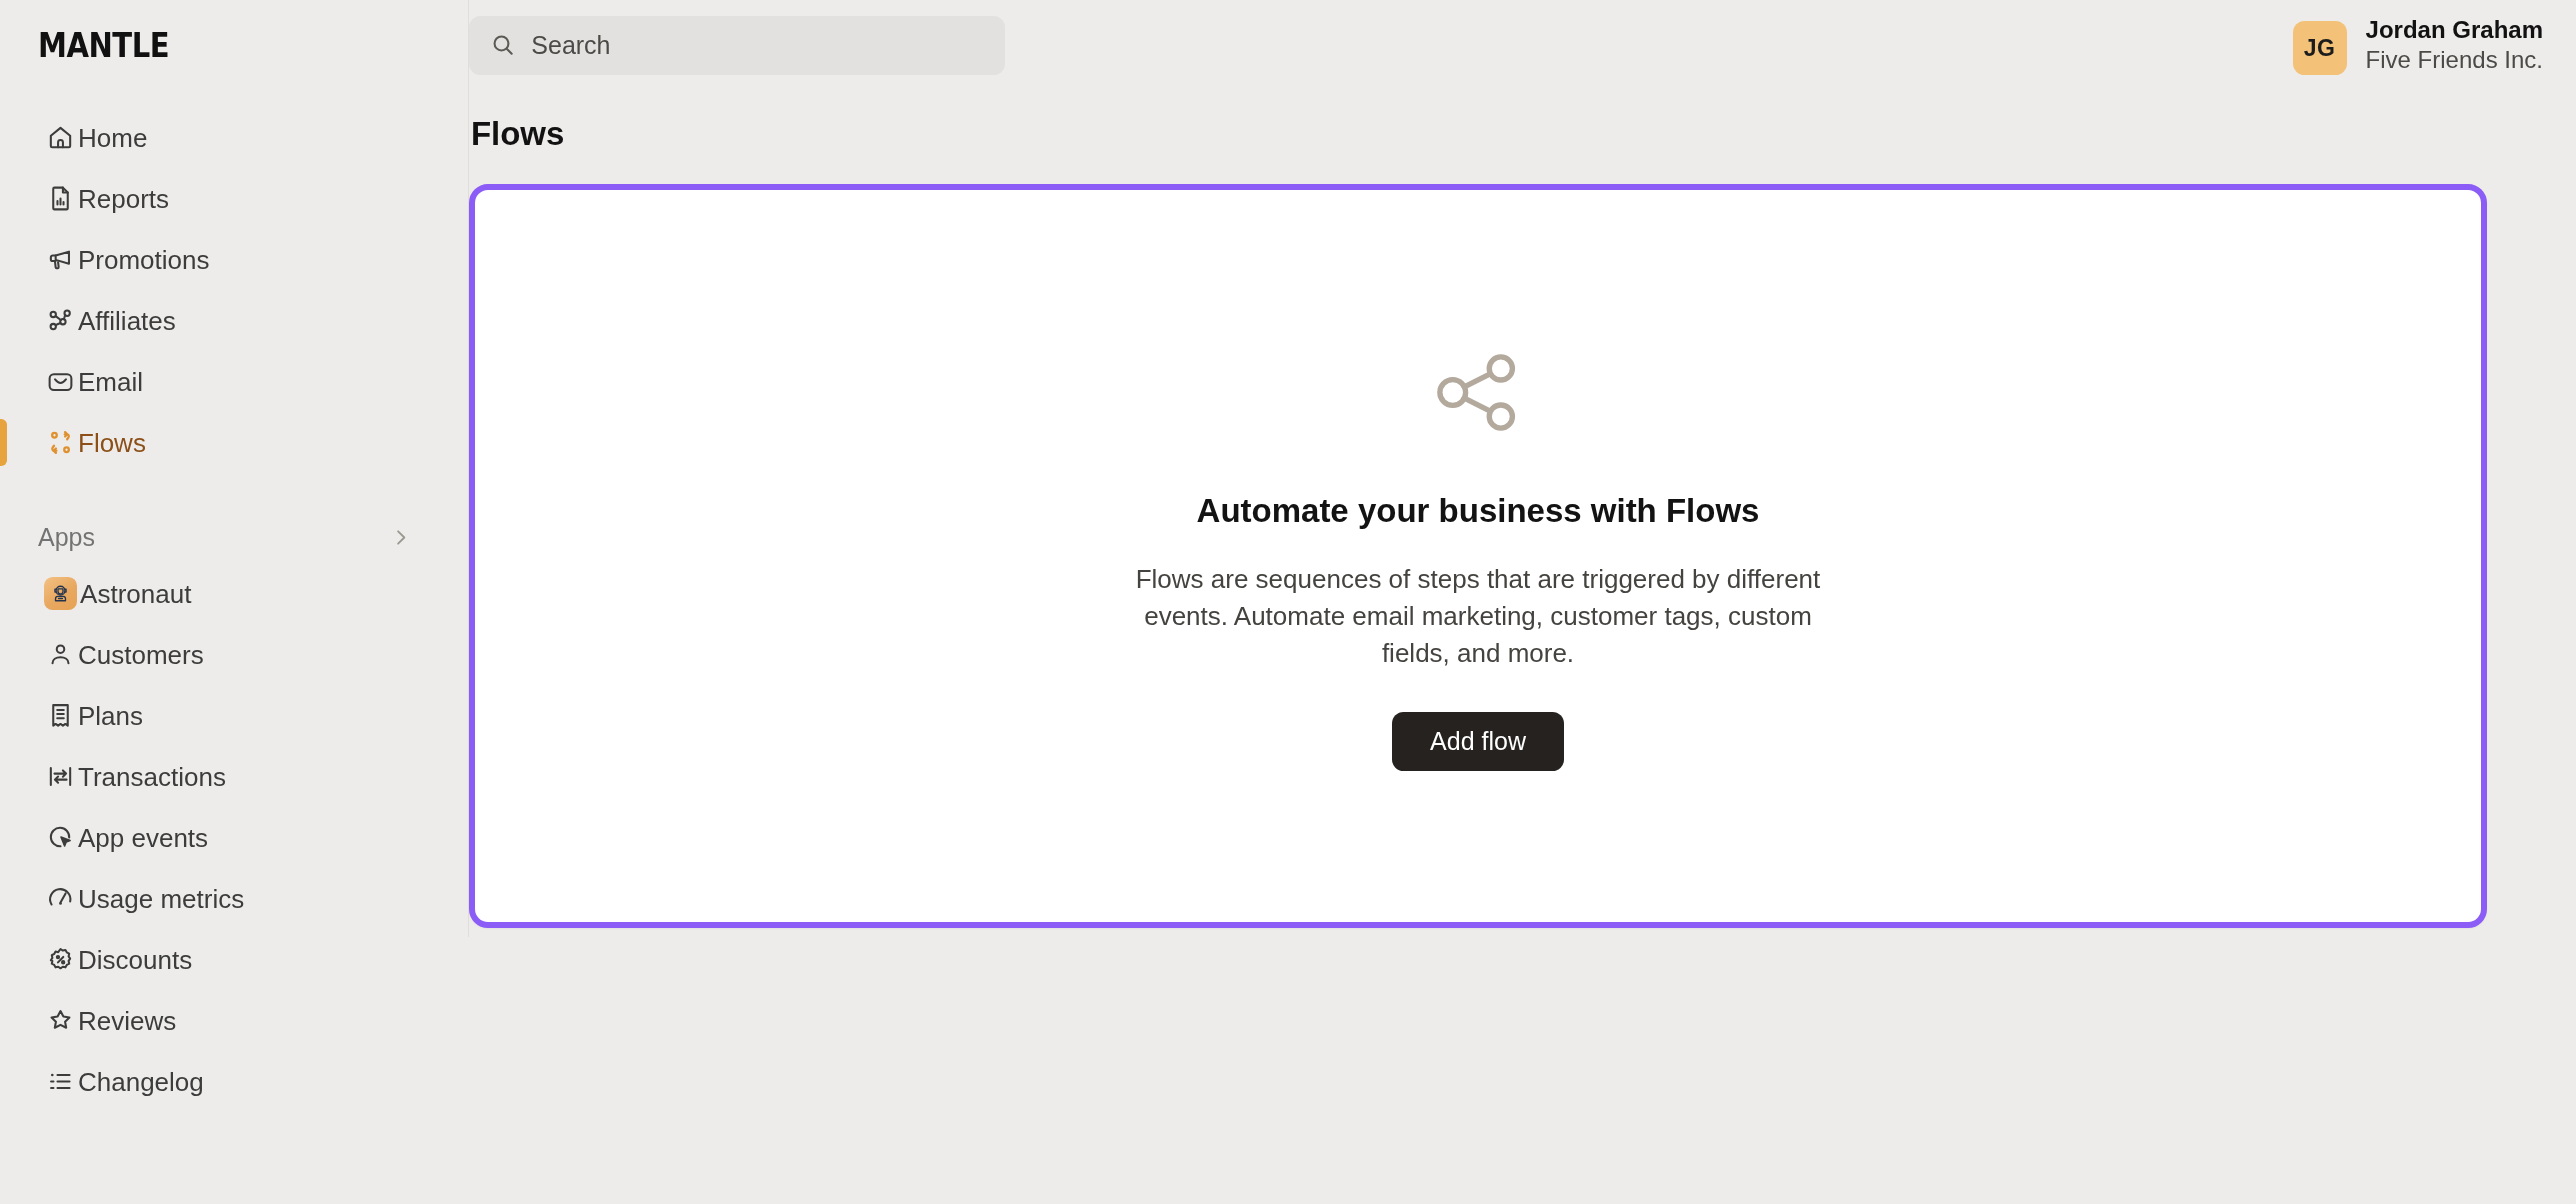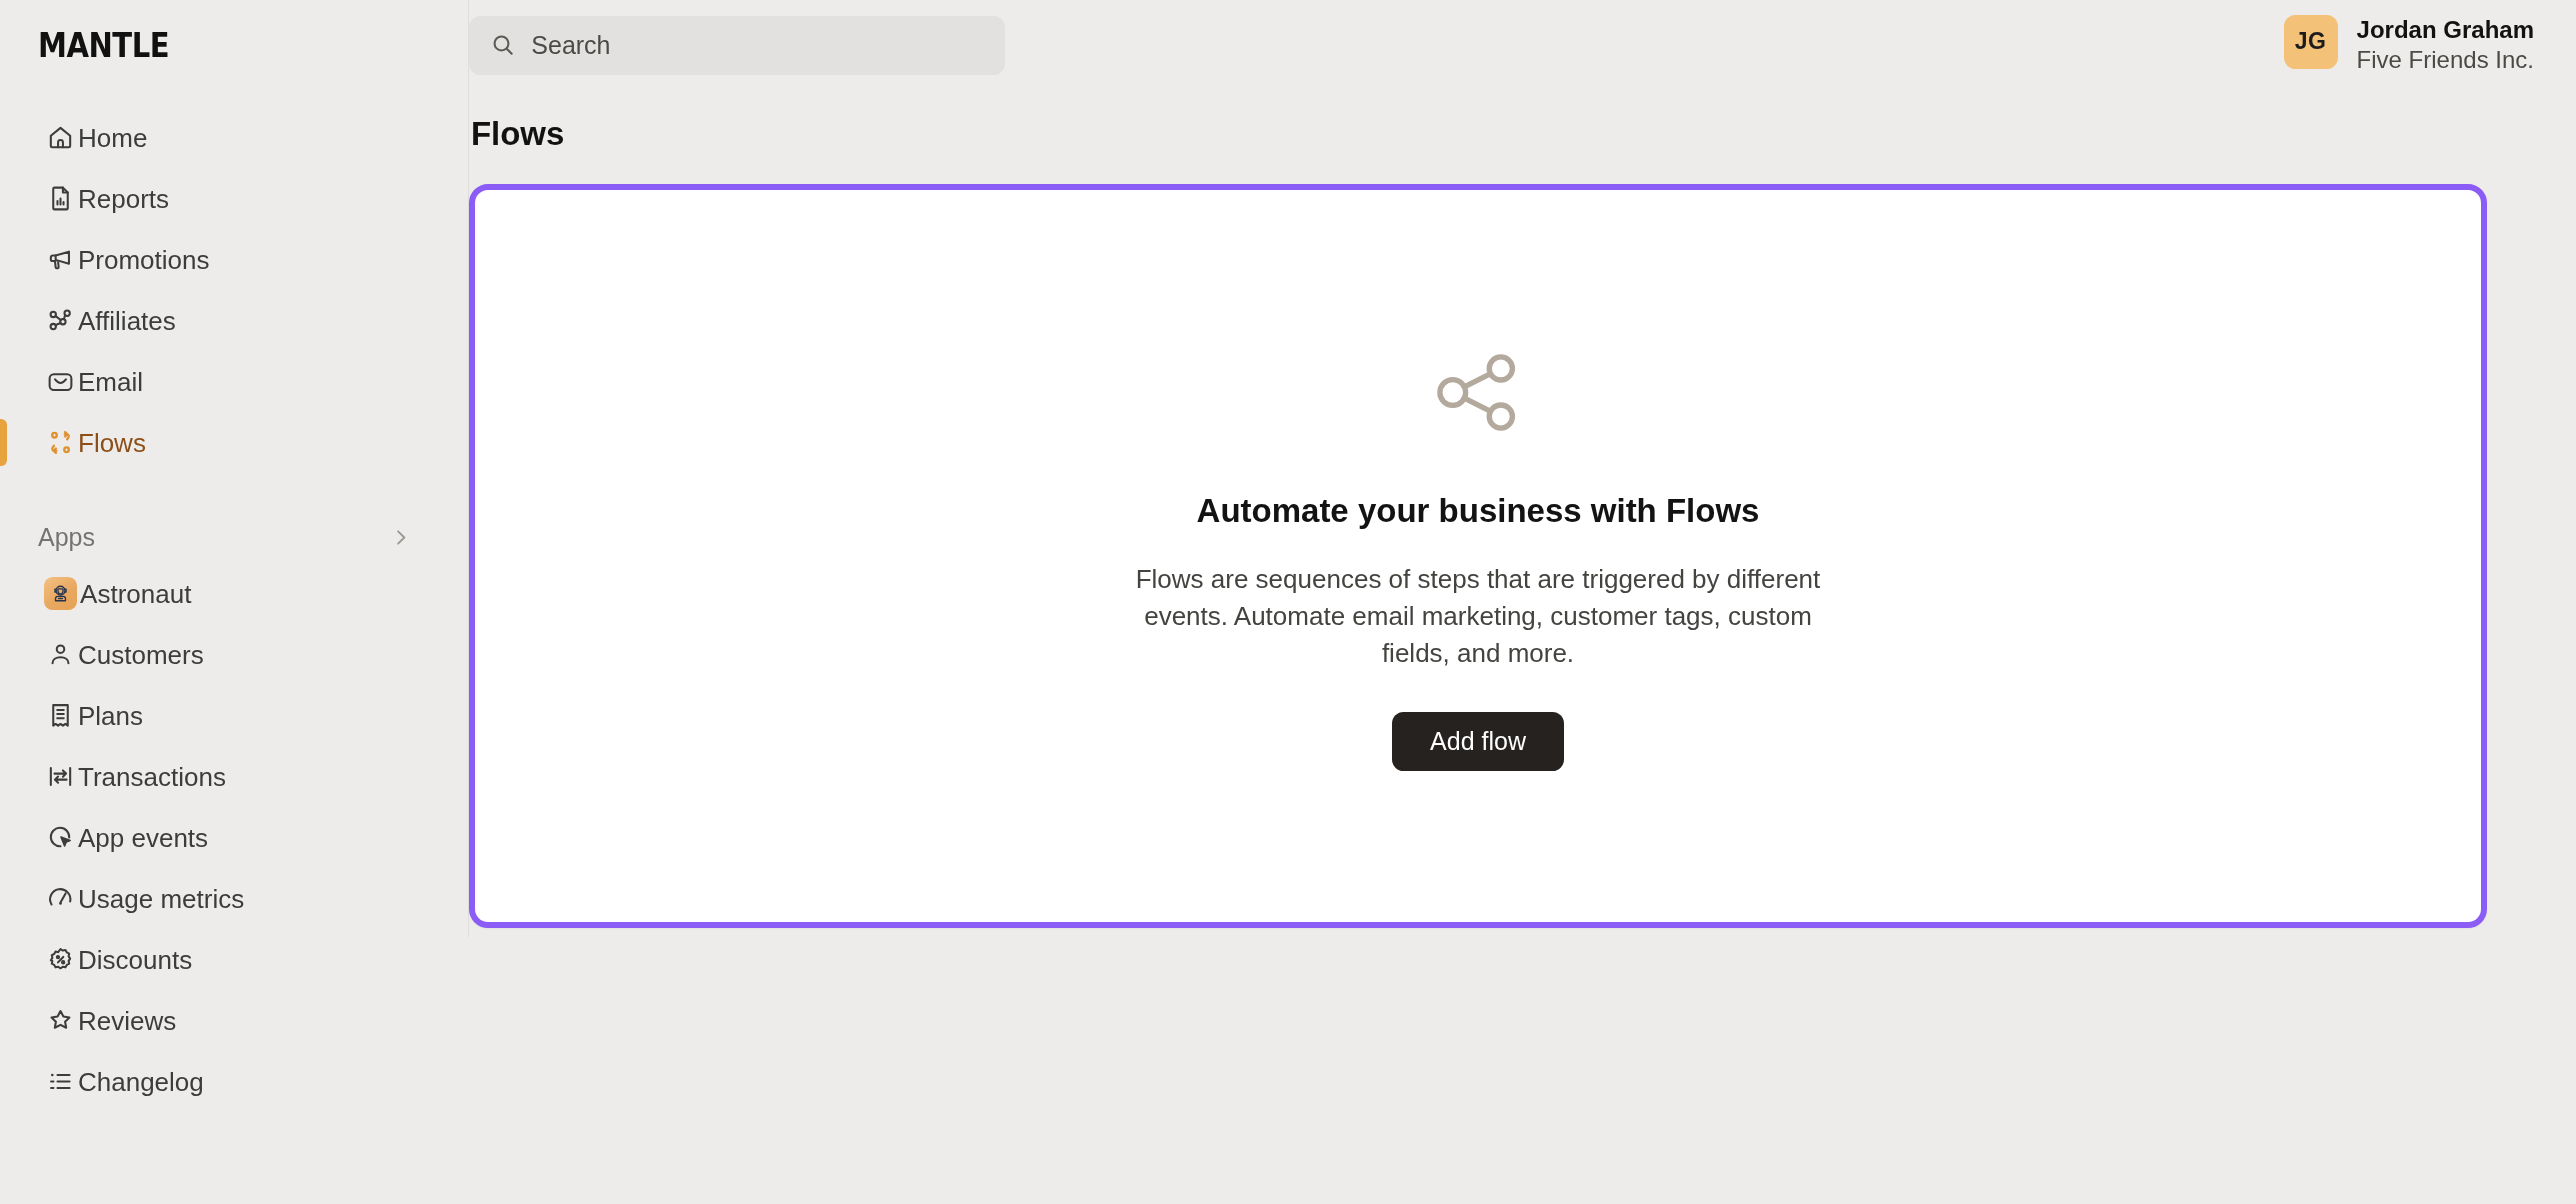--- a/index.html
+++ b/index.html
@@ -128,21 +128,21 @@
     height: 1205px;
     background: #edecea;
     position: relative;
   }
 
   .topbar {
     height: 90px;
     display: flex;
     align-items: center;
     padding-left: 0;
-    padding-right: 42px;
+    padding-right: 33px;
   }
 
   .search-wrap {
     width: 536px;
     margin-left: 0;
   }
   .search {
     height: 59px;
     background: #e2e1df;
     border-radius: 11.5px;
@@ -162,21 +162,21 @@
     font-size: 25px;
     color: #3a3a38;
     width: 100%;
   }
   .search input::placeholder { color: #4b4a46; opacity: 1; }
 
   .topbar-spacer { flex: 1; }
 
   .user {
     display: flex;
-    align-items: flex-start;
+    align-items: flex-end;
     gap: 19px;
     cursor: pointer;
   }
   .avatar {
     width: 54px;
     height: 54px;
     border-radius: 11.5px;
     background: #f3c278;
     display: flex;
     align-items: center;

